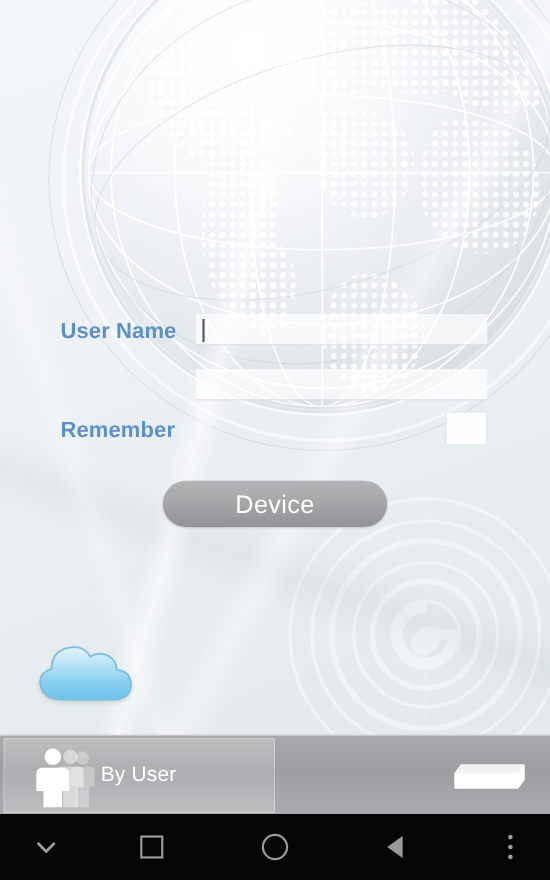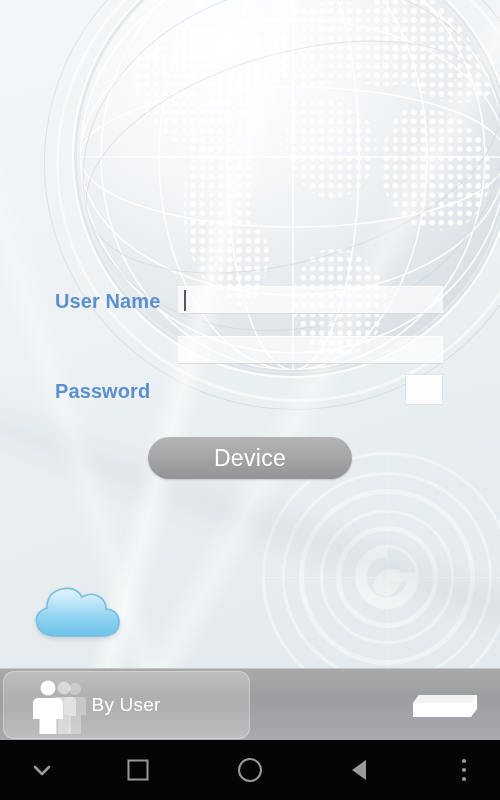--- a/index.html
+++ b/index.html
@@ -201,21 +201,21 @@
     position: absolute;
     top: 2px;
     height: 68px;
     display: flex;
     align-items: center;
     cursor: pointer;
   }
   #tab-by-user {
     left: 3px;
     width: 247px;
-    border-radius: 11px;
+    border-radius: 1px;
     background: linear-gradient(to bottom, rgba(255,255,255,.26) 0%, rgba(255,255,255,.16) 55%, rgba(255,255,255,.24) 100%);
     border: 1px solid rgba(255,255,255,.30);
     box-sizing: border-box;
   }
   #tab-by-device {
     left: 253px;
     width: 244px;
   }
   .tab-label {
     position: absolute;
@@ -349,21 +349,21 @@
         <span class="field-label">User Name</span>
         <input class="text-input" type="text" id="username-input" value="" style="">
         <span class="caret"></span>
       </div>
 
       <div class="field-row" style="top:336px;">
         <input class="text-input" type="password" id="password-input" value="" style="">
       </div>
 
       <div class="field-row" style="top:376px;">
-        <span class="field-label">Password</span>
+        <span class="field-label">Remember</span>
         <div class="checkbox"></div>
       </div>
 
       <button id="login-btn">Device</button>
     </div>
 
     <svg id="cloud" viewBox="0 0 96 52">
       <defs>
         <linearGradient id="cloudgrad" x1="0" y1="0" x2="0" y2="1">
           <stop offset="0%" stop-color="#e4f4fc"></stop>

